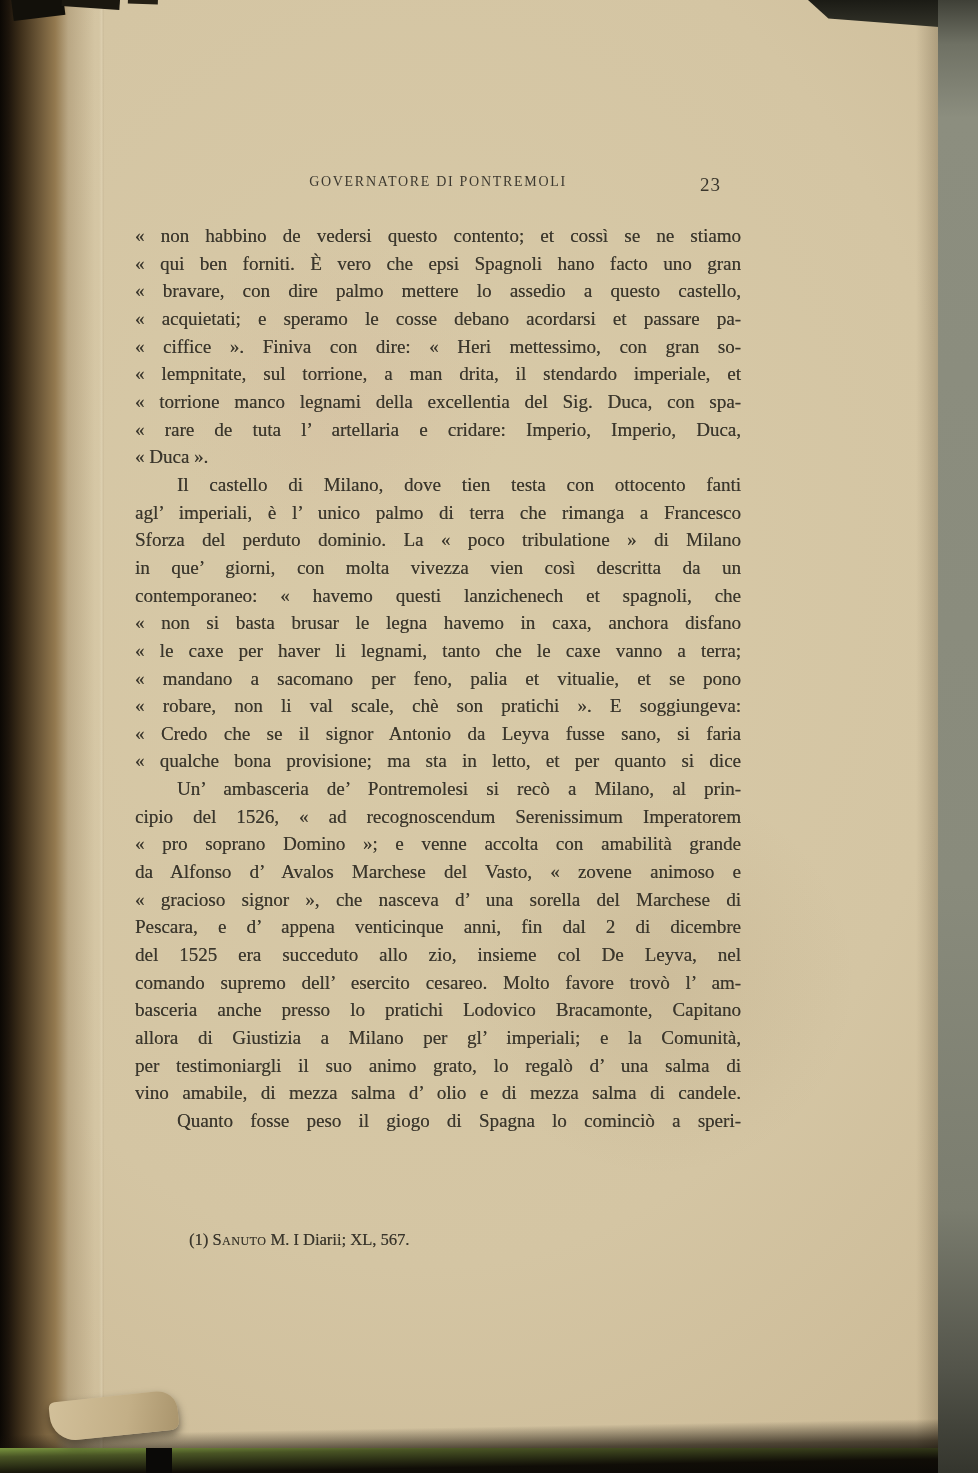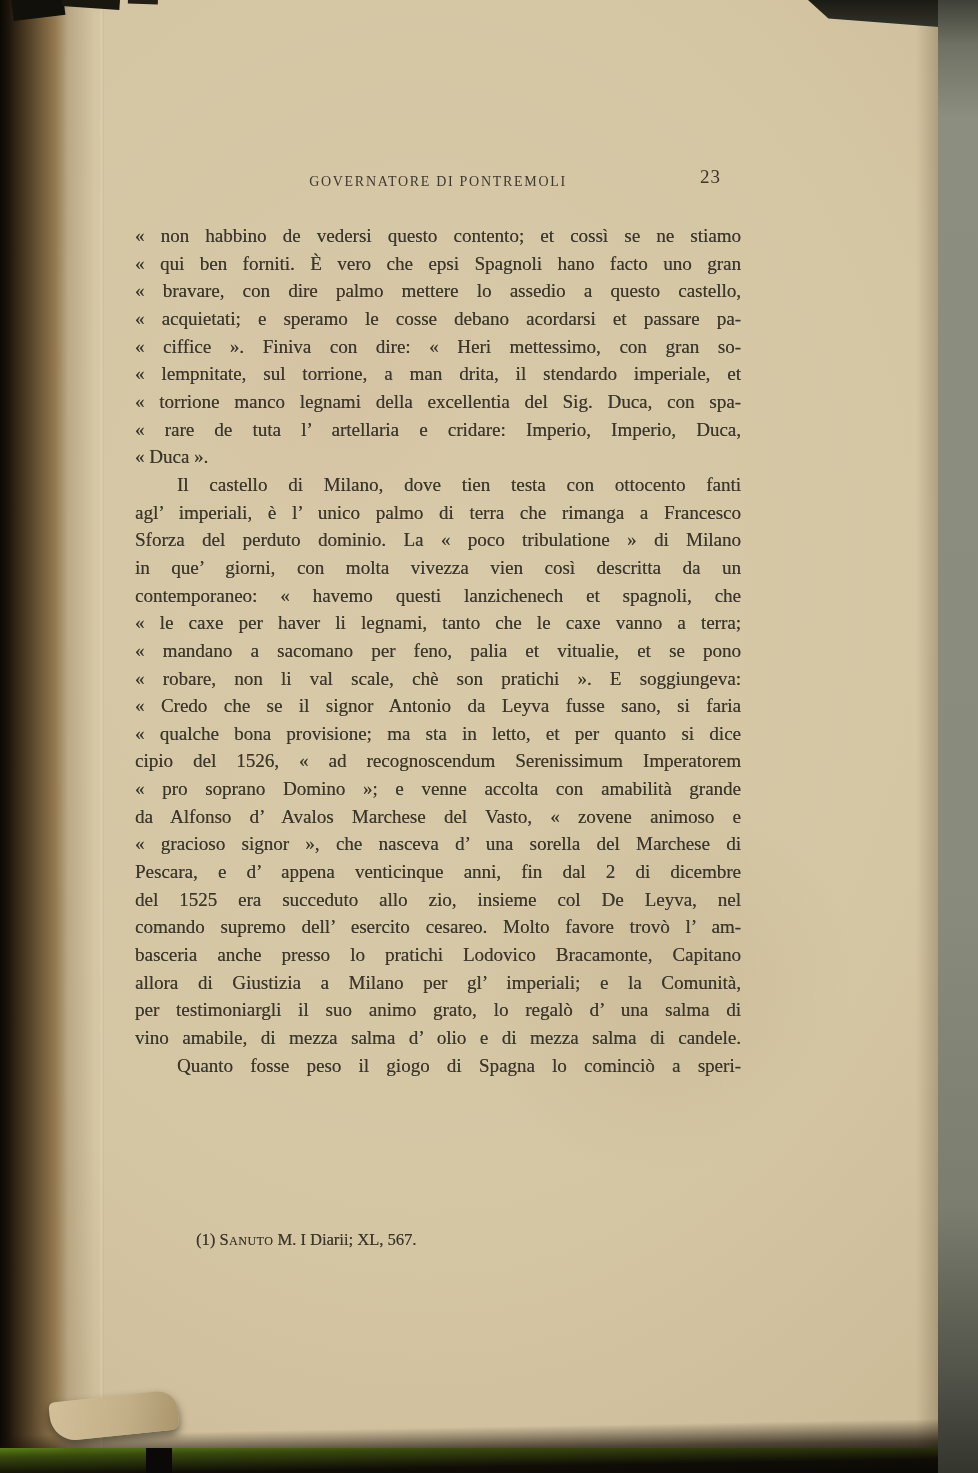--- a/index.html
+++ b/index.html
@@ -1,21 +1,21 @@
 <!DOCTYPE html>
 <html><head>
 <meta charset="utf-8">
 <style>
   html, body { margin: 0; padding: 0; }
   body {
     width: 978px; height: 1473px; overflow: hidden;
     background: #767868;
     font-family: "Liberation Serif", "DejaVu Serif", serif;
   }
-  .scan { position: relative; width: 978px; height: 1473px; background: #84cc16; }
+  .scan { position: relative; width: 978px; height: 1473px; background: #bef264; }
 
   
   .paper {
     position: absolute; left: 0; top: 0; width: 938px; height: 1448px;
     background:
       radial-gradient(circle 240px at 340px 400px, rgba(200,150,140,0.10), rgba(200,150,140,0) 70%),
       radial-gradient(circle 280px at 660px 980px, rgba(130,105,70,0.10), rgba(130,105,70,0) 70%),
       radial-gradient(ellipse 115% 95% at 45% 40%, #d8caa8 0%, #d4c5a3 50%, #cbb995 82%, #c0ae88 100%);
   }
   .spine {
@@ -53,35 +53,35 @@
     box-shadow: 0 5px 8px rgba(20,14,8,0.55);
   }
   .tab { position: absolute; left: 146px; top: 1448px; width: 26px; height: 25px; background: #0a0907; }
 
   
   .running-title {
     position: absolute; left: 135px; top: 174px; width: 606px; z-index: 10;
     text-align: center; font-size: 14px; letter-spacing: 1.7px; color: #3d3930;
   }
   .page-number {
-    position: absolute; left: 700px; top: 166px; z-index: 10;
+    position: absolute; left: 700px; top: 174px; z-index: 10;
     font-size: 19px; letter-spacing: 1px; color: #3a362c;
   }
   .body-text {
     position: absolute; left: 135px; top: 222px; width: 606px; z-index: 10;
     font-size: 19px; line-height: 27.66px; color: #3a362c;
     text-shadow: 0.2px 0.2px 0.3px rgba(40,36,28,0.6);
   }
   .line { text-align: justify; text-align-last: justify; height: 27.66px; }
   .line.no-justify { text-align: right; text-align-last: left; }
   .line.indent { text-indent: 42px; }
   .italic { }
   .smallcaps { font-variant: small-caps; letter-spacing: 0.5px; }
   .footnote {
-    position: absolute; left: 148px; top: 1230px; width: 606px; z-index: 10;
+    position: absolute; left: 141px; top: 1230px; width: 606px; z-index: 10;
     font-size: 16.5px; color: #3a362c;
     text-shadow: 0.2px 0.2px 0.3px rgba(40,36,28,0.6);
   }
   .footnote-inner { padding-left: 48px; }
 </style>
 </head>
 <body>
 
 <div class="scan">
 
@@ -113,27 +113,29 @@
         <div class="line"><span>« torrione manco legnami della excellentia del Sig. Duca, con spa-</span></div>
         <div class="line"><span>« rare de tuta l’ artellaria e cridare: </span><span class="italic">Imperio</span><span>, </span><span class="italic">Imperio</span><span>, </span><span class="italic">Duca</span><span>,</span></div>
         <div class="line no-justify"><span>« </span><span class="italic">Duca</span><span> ».</span></div>
       </div>
       <div class="paragraph">
         <div class="line indent"><span>Il castello di Milano, dove tien testa con ottocento fanti</span></div>
         <div class="line"><span>agl’ imperiali, è l’ unico palmo di terra che rimanga a Francesco</span></div>
         <div class="line"><span>Sforza del perduto dominio. La « poco tribulatione » di Milano</span></div>
         <div class="line"><span>in que’ giorni, con molta vivezza vien così descritta da un</span></div>
         <div class="line"><span>contemporaneo: « havemo questi lanzichenech et spagnoli, che</span></div>
+        <div class="line"><span>« non si basta brusar le legna havemo in caxa, anchora disfano</span></div>
         <div class="line"><span>« le caxe per haver li legnami, tanto che le caxe vanno a terra;</span></div>
         <div class="line"><span>« mandano a sacomano per feno, palia et vitualie, et se pono</span></div>
         <div class="line"><span>« robare, non li val scale, chè son pratichi ». E soggiungeva:</span></div>
         <div class="line"><span>« Credo che se il signor Antonio da Leyva fusse sano, si faria</span></div>
         <div class="line"><span>« qualche bona provisione; ma sta in letto, et per quanto si dice</span></div>
       </div>
       <div class="paragraph">
+        <div class="line indent"><span>Un’ ambasceria de’ Pontremolesi si recò a Milano, al prin-</span></div>
         <div class="line"><span>cipio del 1526, « ad recognoscendum Serenissimum Imperatorem</span></div>
         <div class="line"><span>« pro soprano Domino »; e venne accolta con amabilità grande</span></div>
         <div class="line"><span>da Alfonso d’ Avalos Marchese del Vasto, « zovene animoso e</span></div>
         <div class="line"><span>« gracioso signor », che nasceva d’ una sorella del Marchese di</span></div>
         <div class="line"><span>Pescara, e d’ appena venticinque anni, fin dal 2 di dicembre</span></div>
         <div class="line"><span>del 1525 era succeduto allo zio, insieme col De Leyva, nel</span></div>
         <div class="line"><span>comando supremo dell’ esercito cesareo. Molto favore trovò l’ am-</span></div>
         <div class="line"><span>basceria anche presso lo pratichi Lodovico Bracamonte, Capitano</span></div>
         <div class="line"><span>allora di Giustizia a Milano per gl’ imperiali; e la Comunità,</span></div>
         <div class="line"><span>per testimoniargli il suo animo grato, lo regalò d’ una salma di</span></div>

